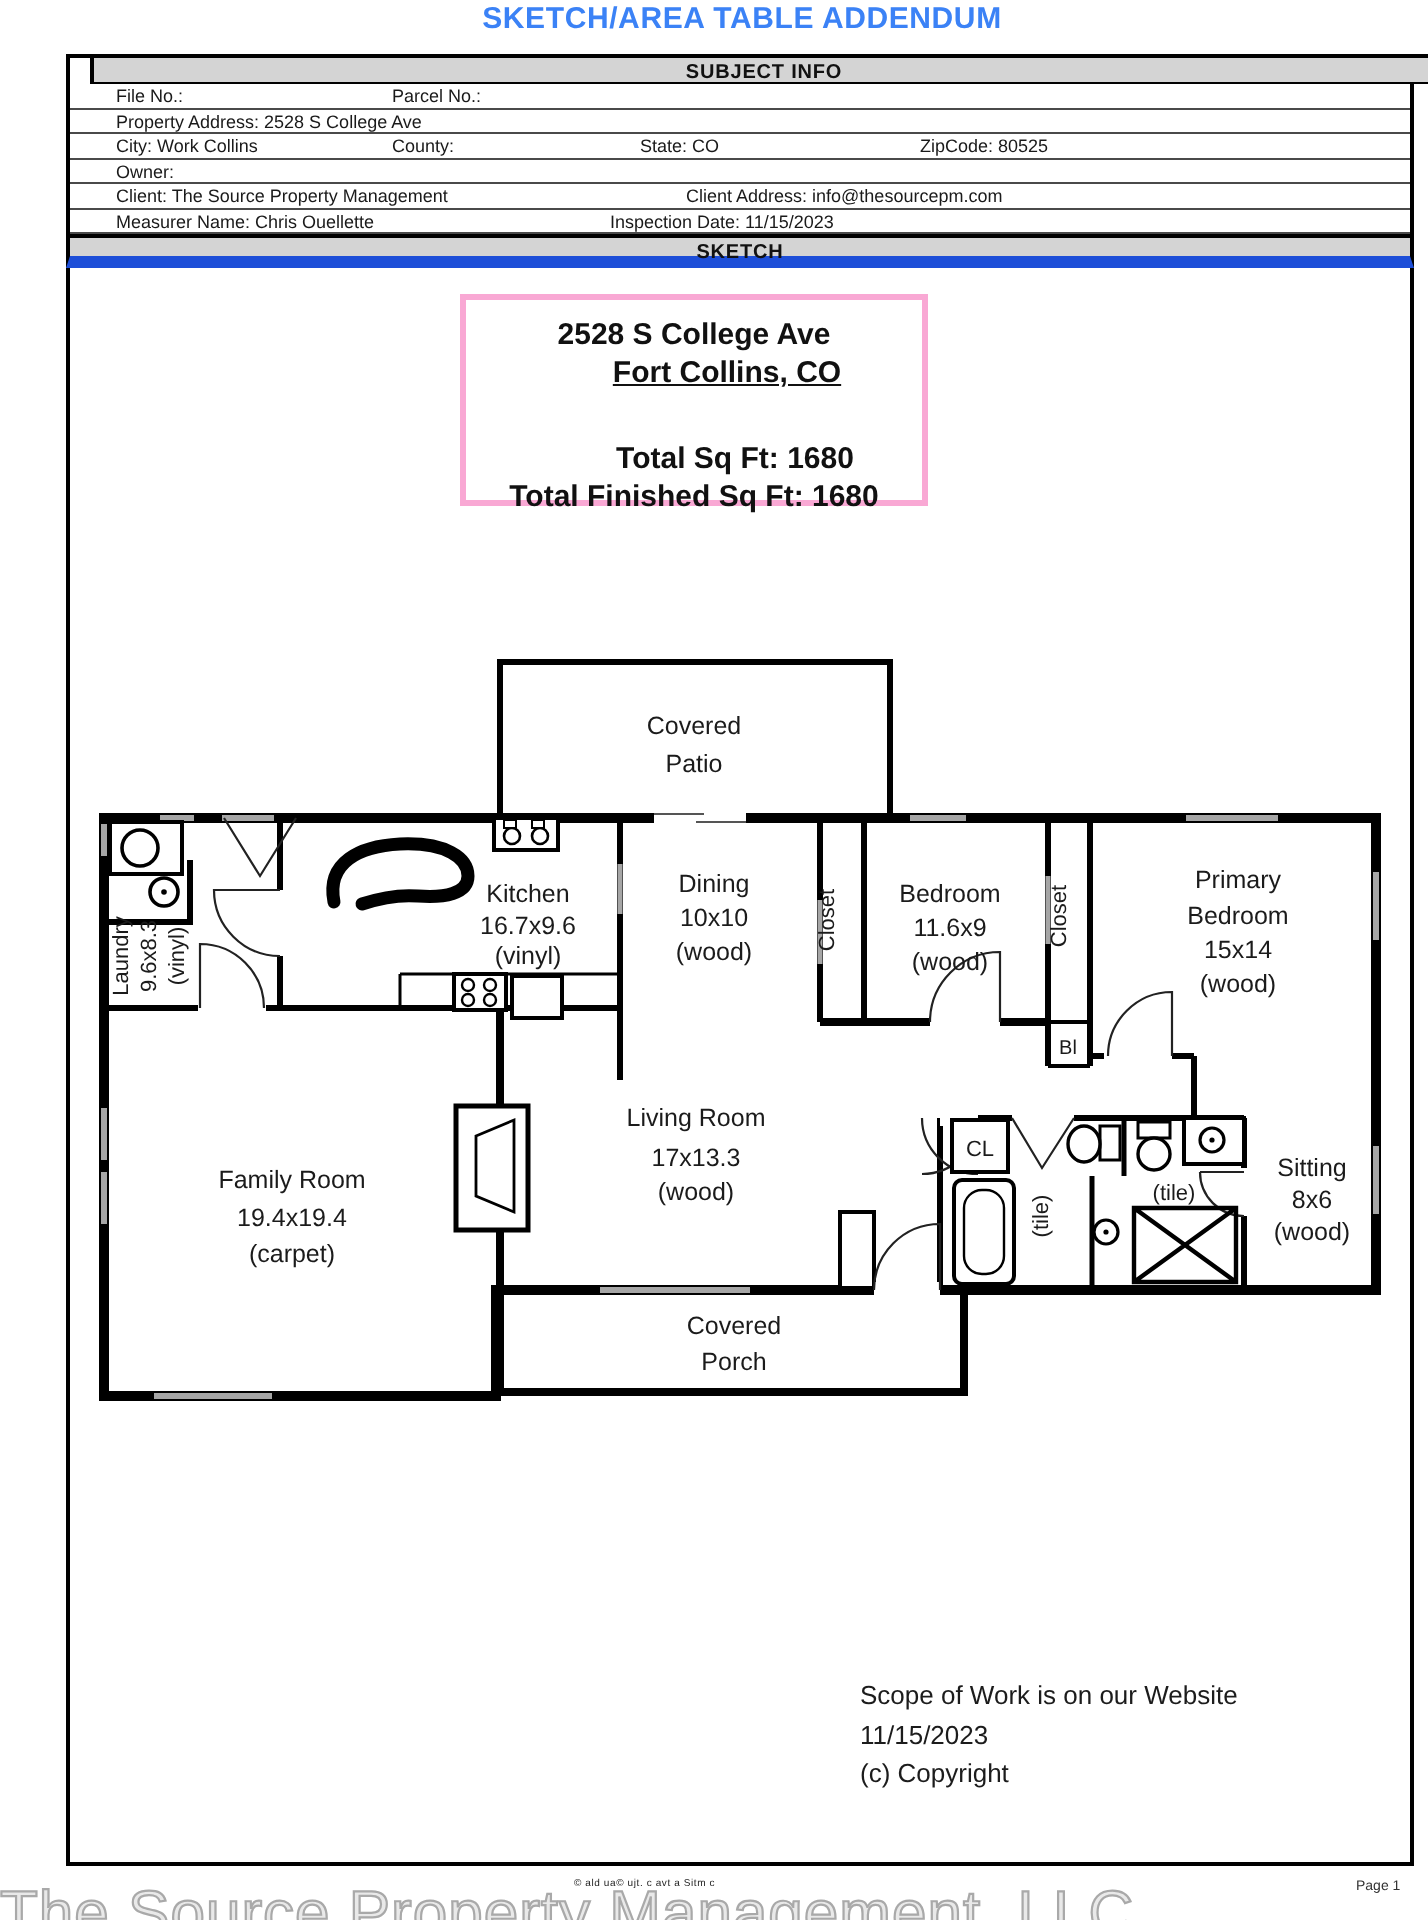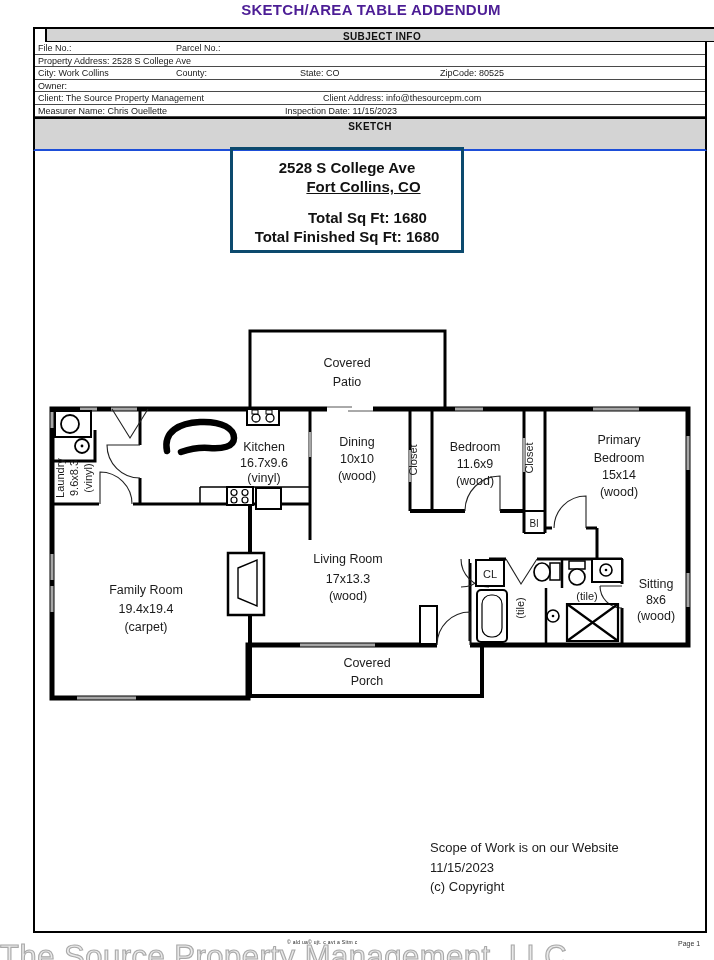--- a/index.html
+++ b/index.html
@@ -1,33 +1,33 @@
 <!DOCTYPE html>
 <html><head>
 <meta charset="utf-8">
 <style>
   html,body{margin:0;padding:0;background:#fff;}
   body{width:714px;height:960px;position:relative;overflow:hidden;
        font-family:"Liberation Sans",sans-serif;color:#111;}
   .abs{position:absolute;}
   #page-title{left:33px;top:1px;width:676px;text-align:center;
-      font-size:15px;font-weight:bold;letter-spacing:.3px;color:#4c1d95;}
+      font-size:15px;font-weight:bold;letter-spacing:.3px;color:#3b82f6;}
   #outer-box{left:33px;top:27px;width:674px;height:906px;border:2px solid #000;box-sizing:border-box;}
   .bar{left:33px;width:674px;box-sizing:border-box;background:#d4d4d4;
        text-align:center;font-size:10px;font-weight:bold;letter-spacing:.4px;
        border-left:2px solid #000;border-right:2px solid #000;}
   #subject-bar{top:27px;height:15px;line-height:15px;border-top:2px solid #000;border-bottom:1px solid #000;margin-left:12px;}
-  #sketch-bar{top:117px;height:34px;line-height:15px;border-top:2px solid #000;border-bottom:2px solid #1d4ed8;}
+  #sketch-bar{top:117px;height:17px;line-height:15px;border-top:2px solid #000;border-bottom:6px solid #1d4ed8;}
   #info-rows{left:35px;top:42px;width:670px;}
   .info-row{position:relative;height:11.5px;border-bottom:1px solid #4a4a4a;}
-  .info-row span{position:absolute;top:1px;font-size:9px;white-space:nowrap;color:#1a1a1a;}
-  #summary-box{left:230px;top:147px;width:228px;height:92px;border:3px solid #0c4a6e;
+  .info-row span{position:absolute;top:1px;font-size:9px;white-space:nowrap;color:#1a1a1a;margin-left:20px;}
+  #summary-box{left:230px;top:147px;width:228px;height:92px;border:3px solid #f9a8d4;
       text-align:center;font-weight:bold;font-size:15px;line-height:19px;padding-top:8px;box-sizing:content-box;}
   #summary-box .u{text-decoration:underline;padding-left:33px;}
-  #summary-box .totals{margin-top:12px;padding-left:41px;}
+  #summary-box .totals{margin-top:24px;padding-left:41px;}
   #notes-block{left:430px;top:838px;width:280px;font-size:13px;
       line-height:19.5px;color:#1c1c1c;}
   #watermark{left:0;top:919px;width:714px;font-size:31px;white-space:nowrap;
       color:#e9e9e9;-webkit-text-stroke:1.1px #a9a9a9;letter-spacing:.5px;z-index:4;margin-top:20px;}
   #fine-print{left:287px;top:939px;font-size:5px;color:#222;z-index:5;letter-spacing:.3px;}
   #page-number{left:678px;top:940px;font-size:7px;color:#333;z-index:5;}
   #plan-svg{left:0;top:0;z-index:2;}
   text{font-family:"Liberation Sans",sans-serif;fill:#1b1b1b;}
   .room-lbl{font-size:12.5px;}
   .small-lbl{font-size:11px;}

